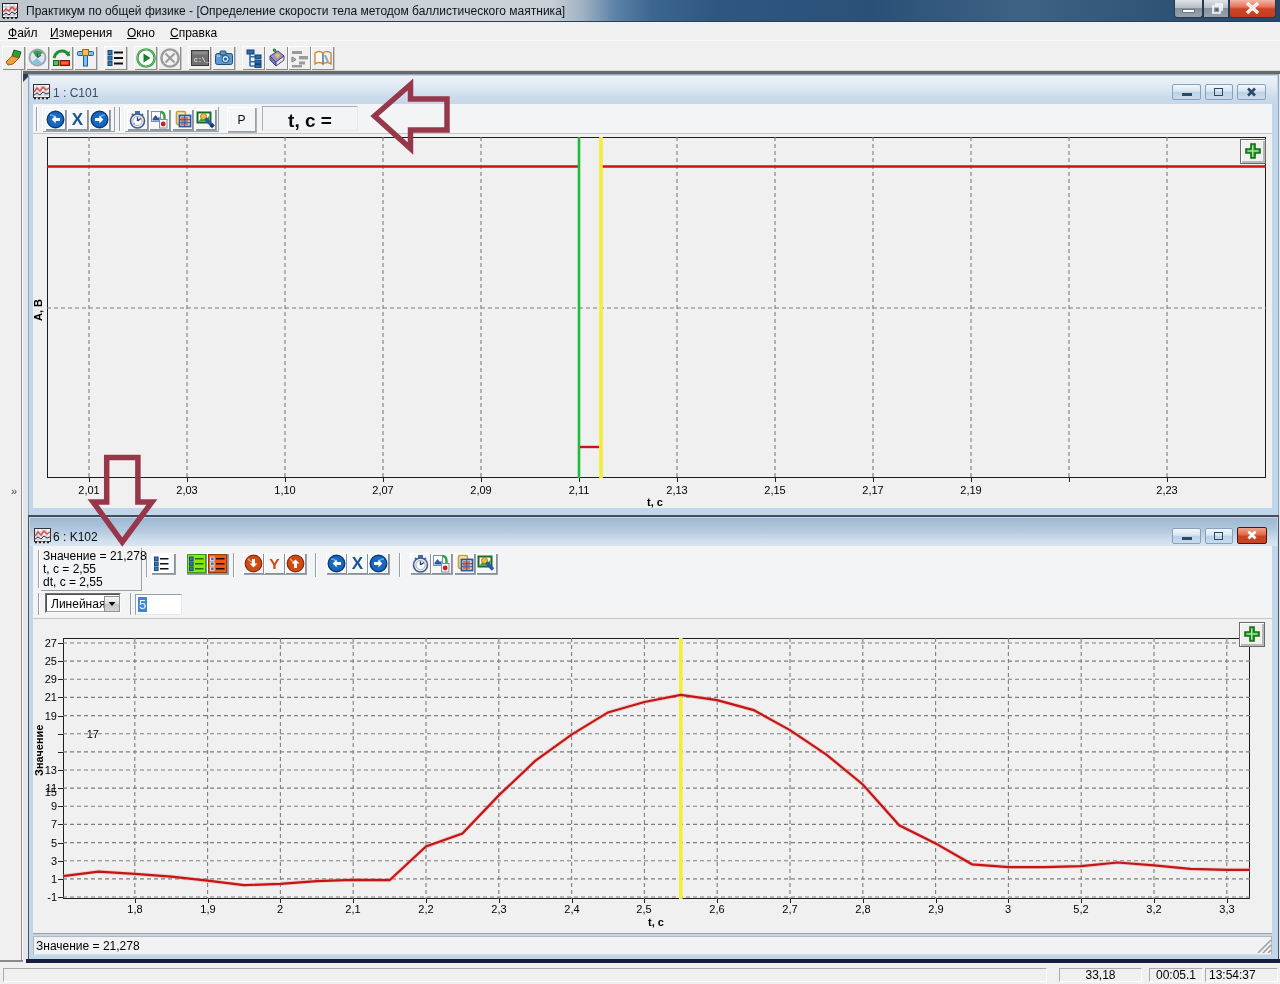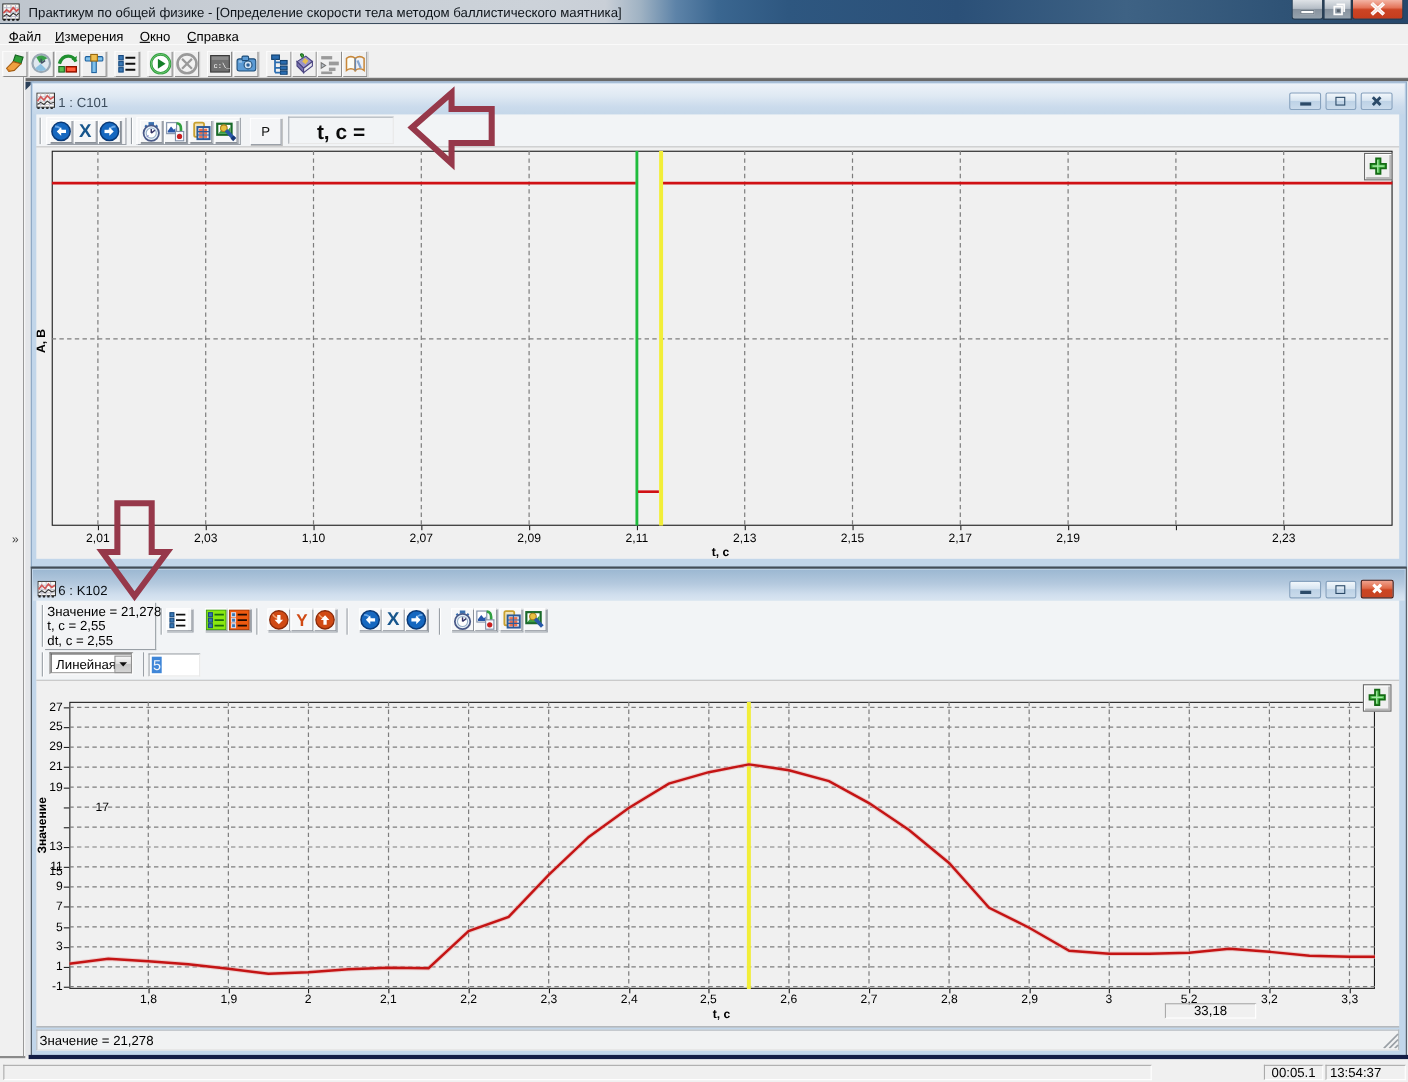--- a/index.html
+++ b/index.html
@@ -613,20 +613,20 @@
  <svg class="abs" style="left:1223px;top:2px" width="15" height="14" viewBox="0 0 15 14">
       <g stroke="#9aa0a6" stroke-width="1.6">
         <path d="M14 1 L1 14 M14 6 L6 14 M14 11 L11 14"></path>
       </g>
     </svg>
 </div>
 <div class="abs" style="left:26px;top:959px;width:1254px;height:4px;background:#131d45;"></div>
 
 <div class="abs" style="left:0;top:963px;width:1280px;height:21px;background:#f0f0f0;"></div>
 <div class="abs" style="left:3px;top:968px;width:1044px;height:14px;border:1px solid #aaa;border-bottom-color:#fff;border-right-color:#fff;background:#f0f0f0;"></div>
-<div class="abs" style="left:1059px;top:912px;width:83px;height:14px;border:1px solid #aaa;border-bottom-color:#fff;border-right-color:#fff;font-size:12px;text-align:center;line-height:13px;">33,18</div>
+<div class="abs" style="left:1059px;top:968px;width:83px;height:14px;border:1px solid #aaa;border-bottom-color:#fff;border-right-color:#fff;font-size:12px;text-align:center;line-height:13px;">33,18</div>
 <div class="abs" style="left:1149px;top:968px;width:54px;height:14px;border:1px solid #aaa;border-bottom-color:#fff;border-right-color:#fff;font-size:12px;text-align:center;line-height:13px;">00:05.1</div>
 <div class="abs" style="left:1205px;top:968px;width:73px;height:14px;border:1px solid #aaa;border-bottom-color:#fff;border-right-color:#fff;font-size:12px;padding-left:3px;line-height:13px;">13:54:37</div>
 
 <svg class="abs" style="left:0;top:0;pointer-events:none;" width="1280" height="984" viewBox="0 0 1280 984">
  <polygon points="374.5,116 410.5,84.5 410.5,99 447,99 447,130 410.5,130 410.5,148.5" fill="none" stroke="#96384a" stroke-width="5.5" stroke-linejoin="miter"></polygon>
  <polygon points="106.7,457.5 137.9,457.5 137.9,501.9 152,501.9 122.3,542 93,501.9 106.7,501.9" fill="none" stroke="#96384a" stroke-width="5.5" stroke-linejoin="miter"></polygon>
 </svg>
 
 </body></html>

